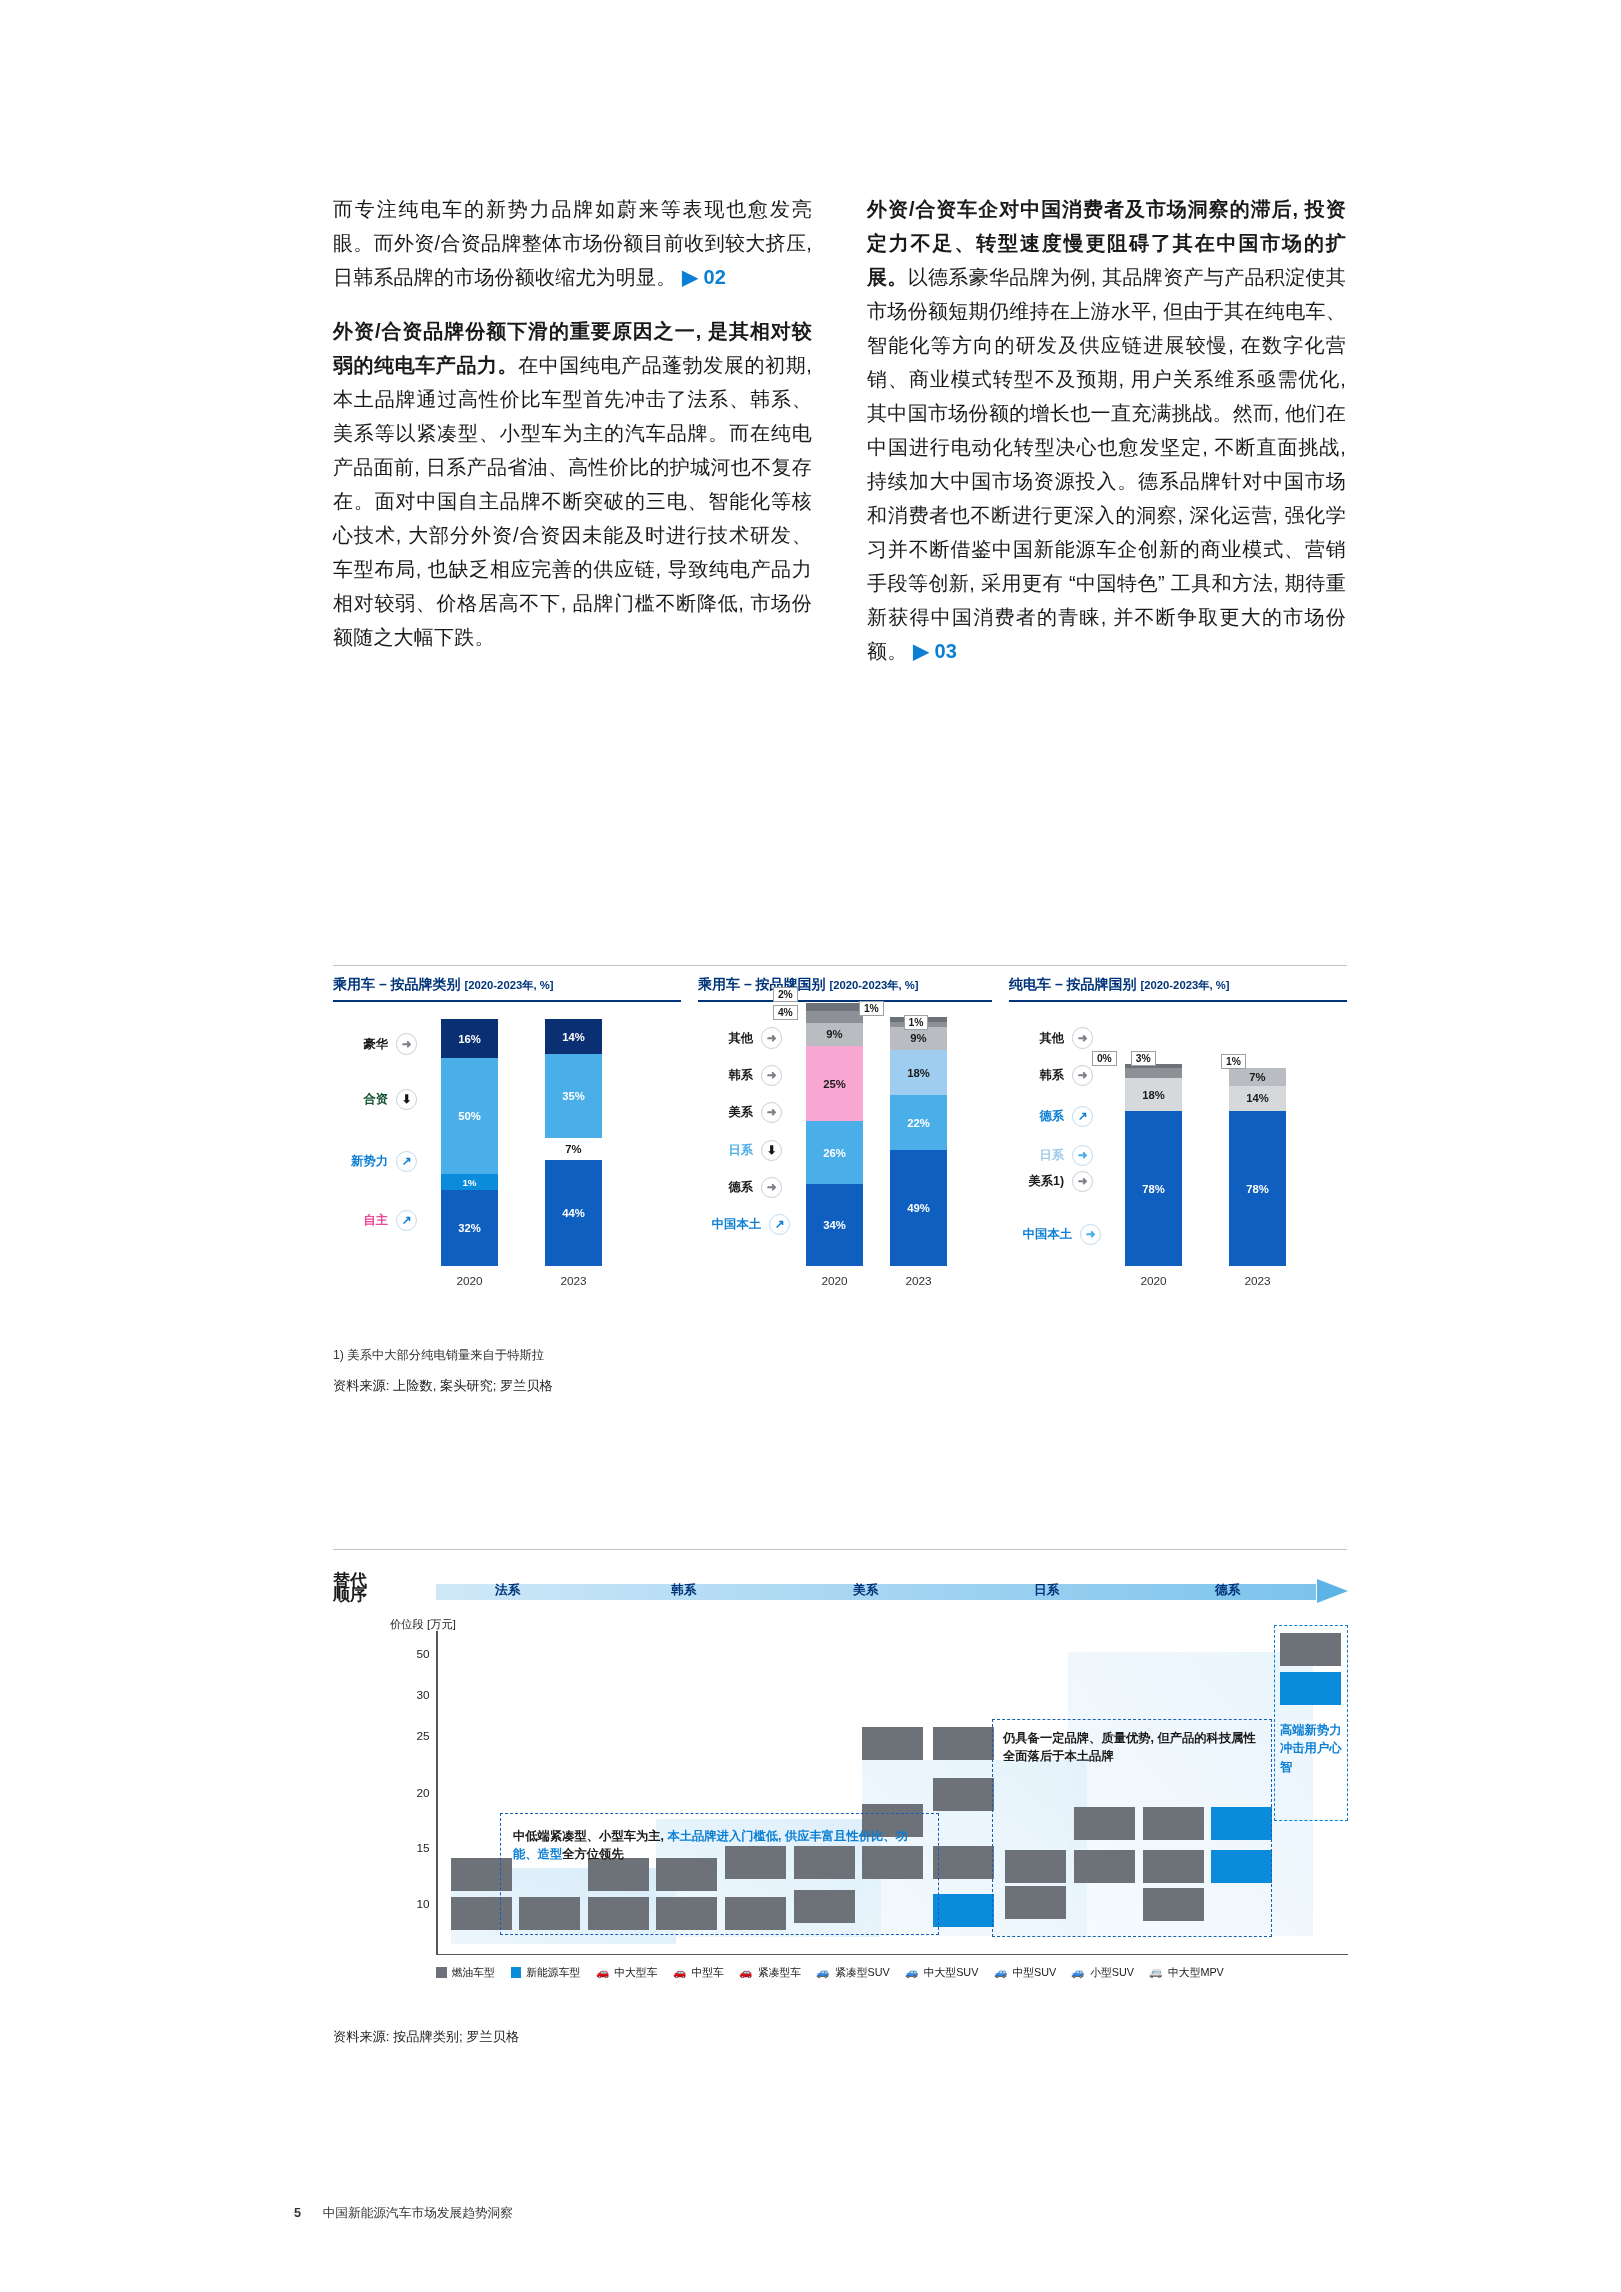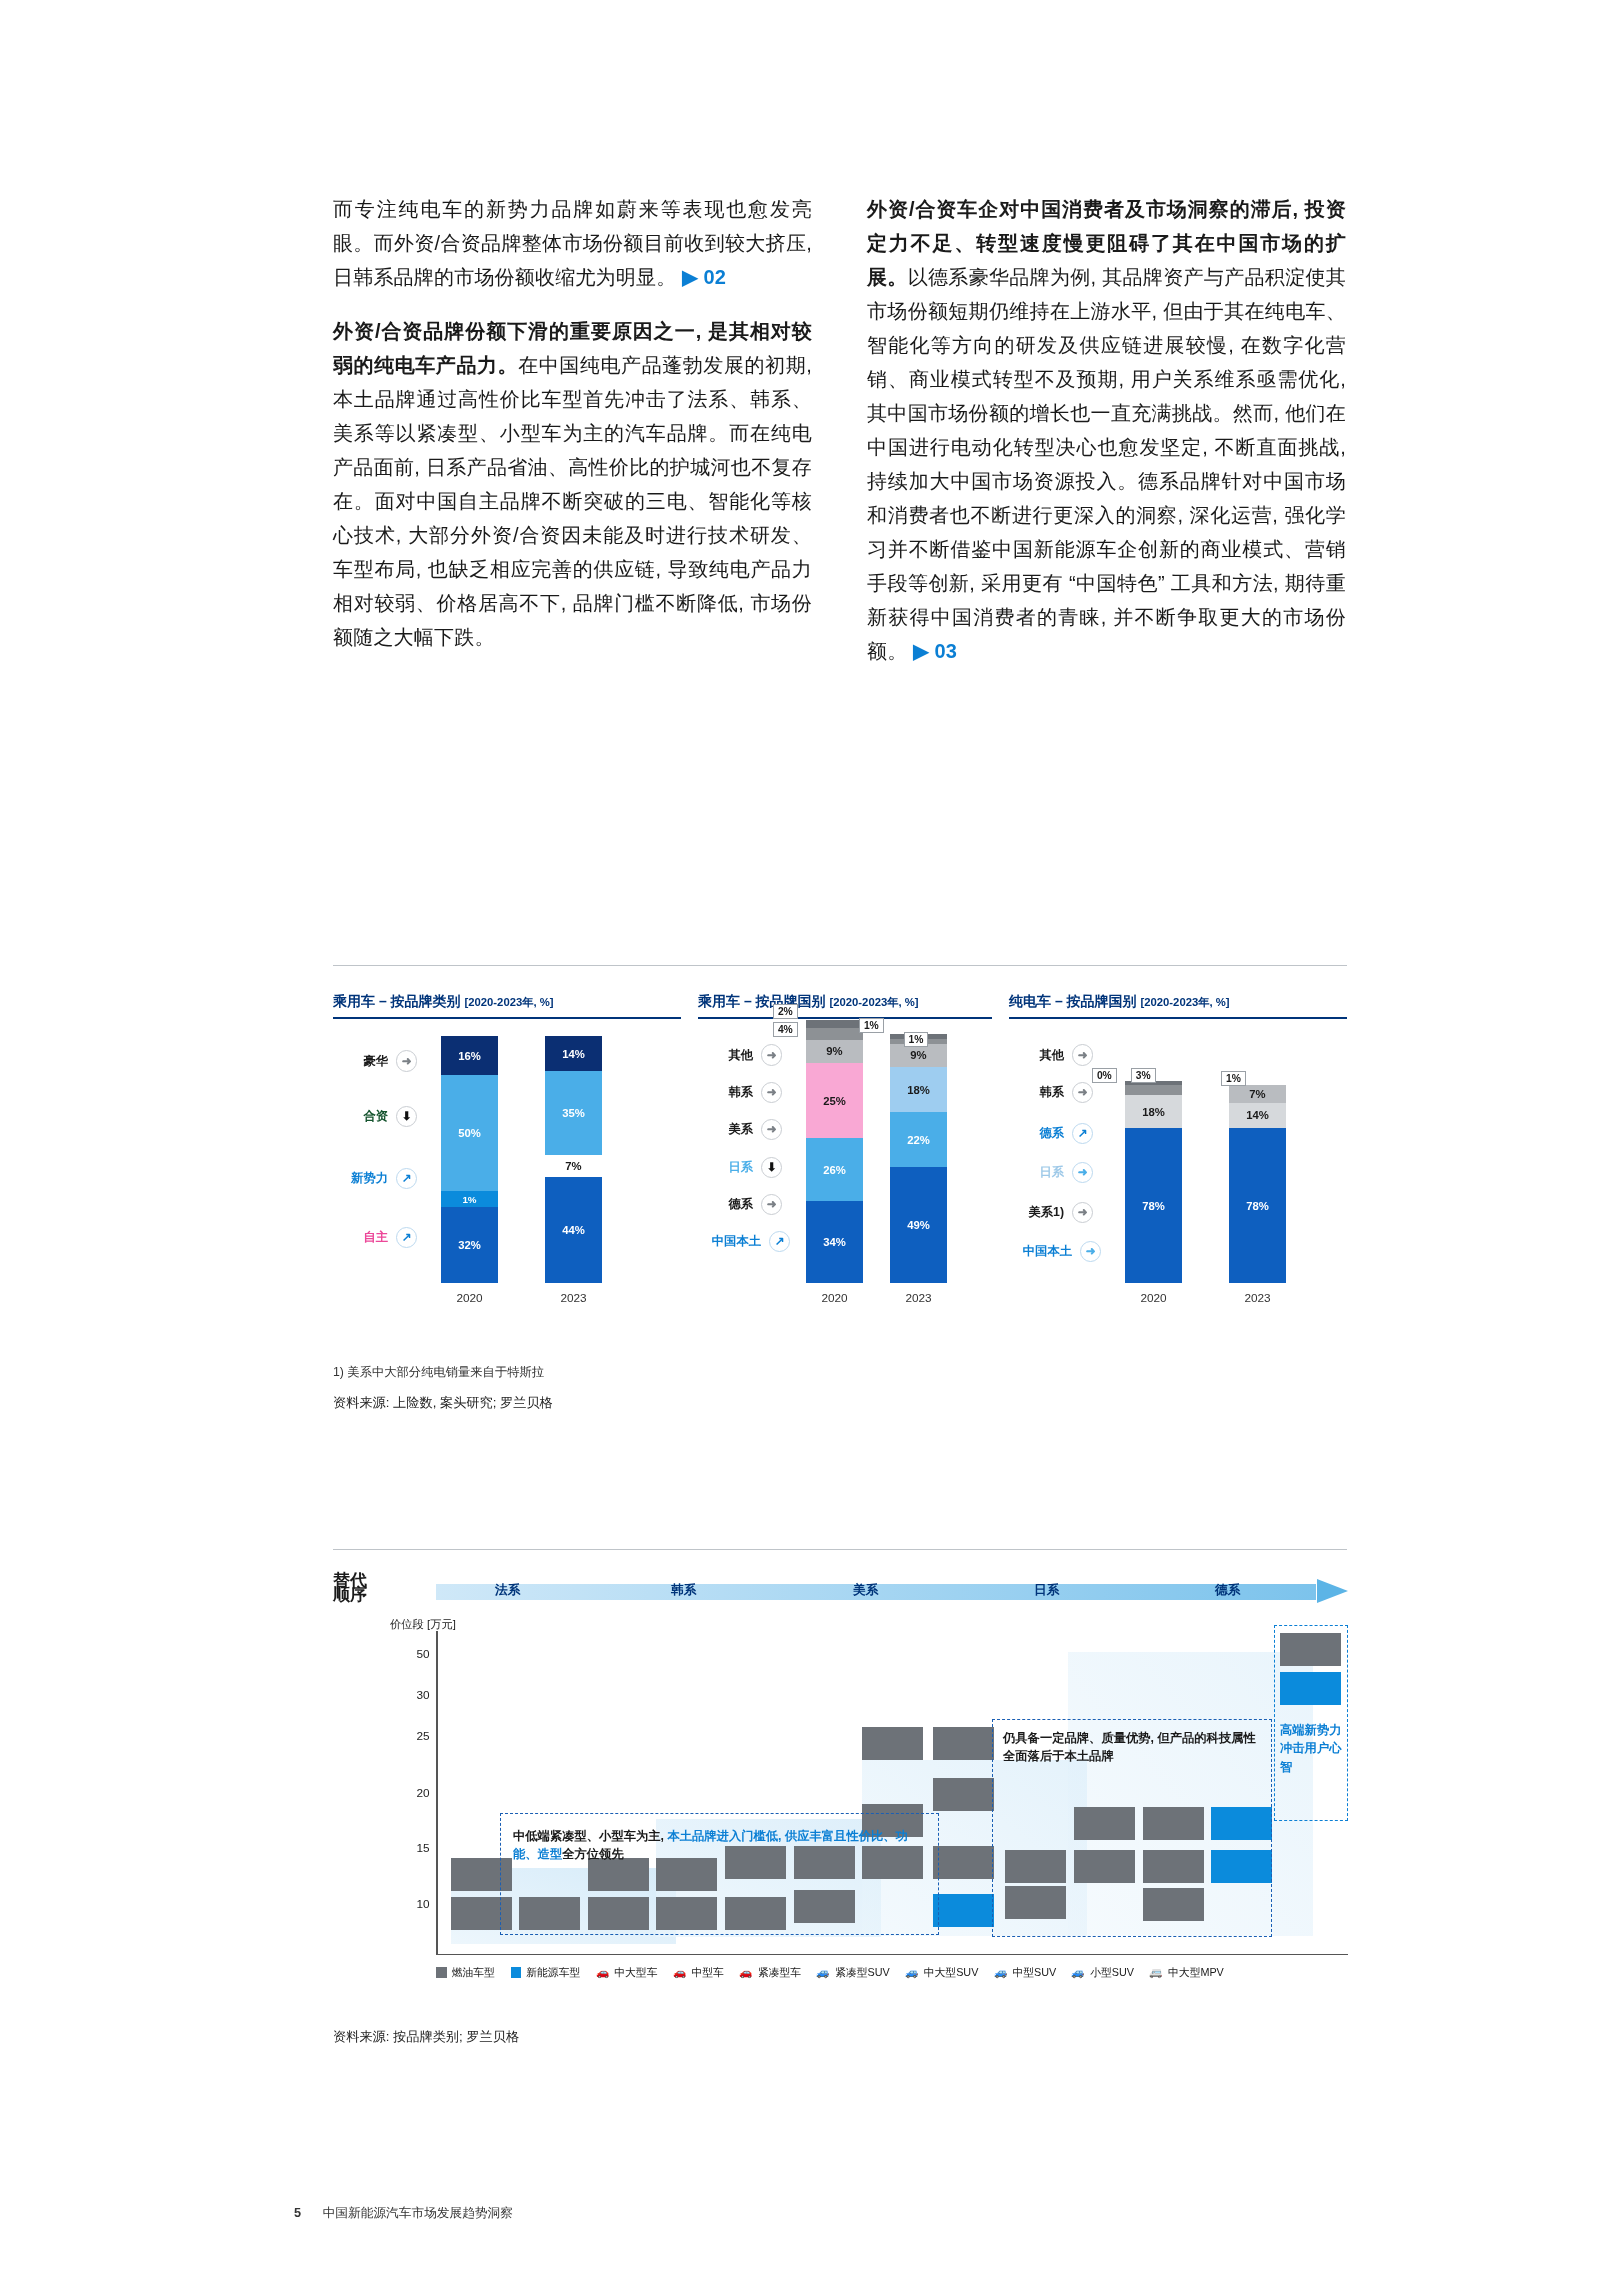--- a/index.html
+++ b/index.html
@@ -31,21 +31,21 @@
 
   
   .exhibit { position:absolute; }
   .ex-rule { border-top:1.5px solid #bfc4c9; }
   .ex-head { display:flex; align-items:center; gap:21.6px; padding-top:15.7px; }
   .ex-num { color:#0b7fd4; font-weight:bold; font-size:20.6px; letter-spacing:0.5px; }
   .ex-title { font-weight:bold; font-size:22px; }
 
   
   #ex02 { left:333px; top:965px; width:1014px; }
-  .charts { position:relative; margin-top:27px; height:353px; }
+  .charts { position:relative; margin-top:10px; height:353px; }
   .chart { position:absolute; top:0; }
   .chart-title {
     font-size:14px; font-weight:bold; color:#00347a;
     border-bottom:2px solid #00347a; padding-bottom:5.9px; margin-bottom:0;
     white-space:nowrap;
   }
   .chart-title .unit { font-weight:bold; font-size:11.3px; }
 
   .c1 { left:0; width:348px; }
   .c2 { left:365px; width:294px; }
@@ -300,21 +300,21 @@
               <span class="dot">➜</span>
             </div>
             <div class="legend-row" style="top:88px;">
               <span class="lbl" style="color:#0b7fd4;">德系</span>
               <span class="dot up">↗</span>
             </div>
             <div class="legend-row" style="top:127px;">
               <span class="lbl" style="color:#9ec9e8;">日系</span>
               <span class="dot rt">➜</span>
             </div>
-            <div class="legend-row" style="top:167px;">
+            <div class="legend-row" style="top:153px;">
               <span class="lbl">美系1)</span>
               <span class="dot">➜</span>
             </div>
             <div class="legend-row" style="top:206px;">
               <span class="lbl" style="color:#0b7fd4;width:63px;">中国本土</span>
               <span class="dot rt">➜</span>
             </div>
           </div>
 
           <div class="bar-group" style="left:116px;">

